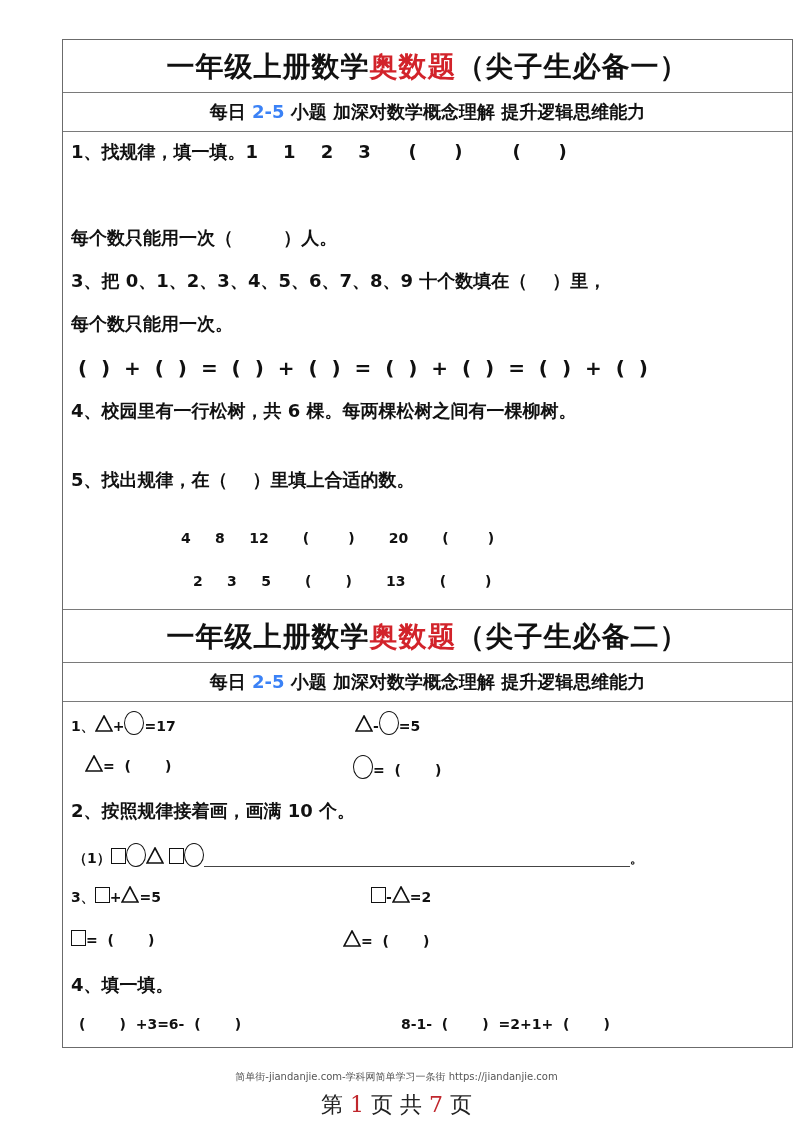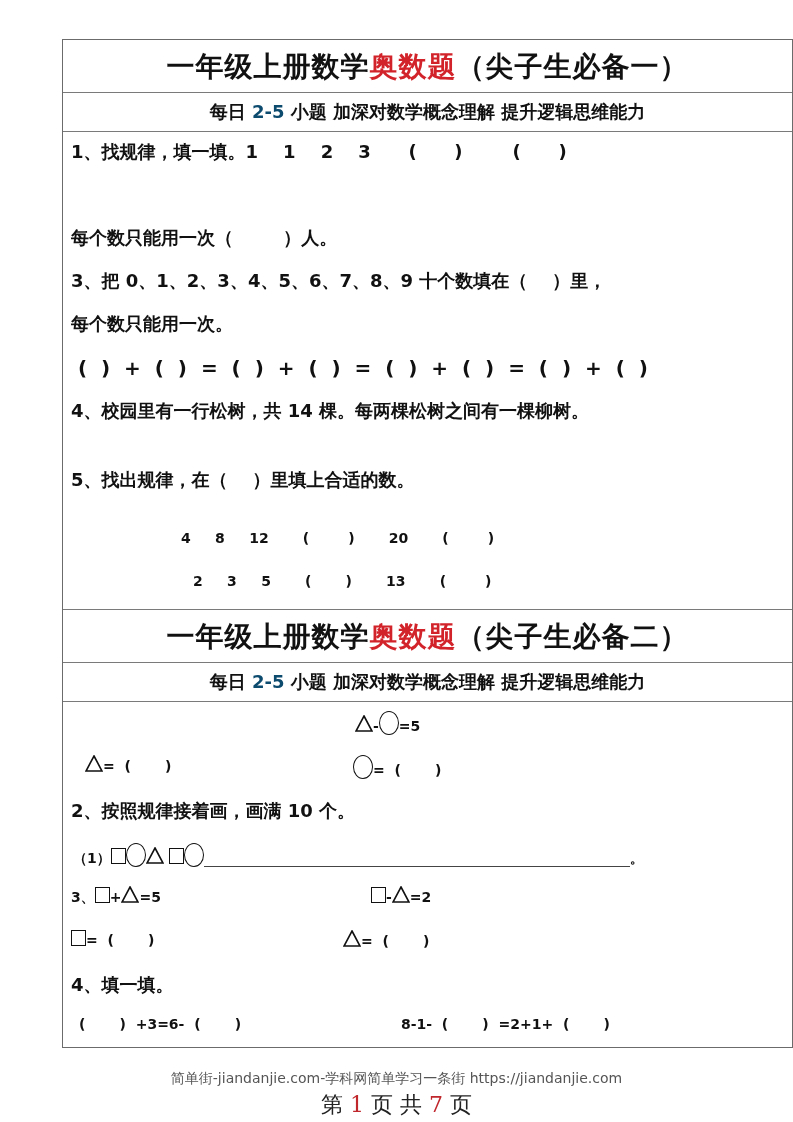--- a/index.html
+++ b/index.html
@@ -6,25 +6,25 @@
   body { width:793px; height:1122px; position:relative; overflow:hidden;
          font-family: "DejaVu Sans", "Liberation Sans", sans-serif; color:#111; }
   .sheet { position:absolute; left:30px; top:39px; width:731px; height:1009px;
            border:1.5px solid #6b6b6b; box-sizing:border-box;margin-left:32px; }
   .hline { position:absolute; left:0; right:0; height:0; border-top:1.5px solid #7a7a7a; }
   .title { position:absolute; left:0; right:0; text-align:center;
            font-size:28px; font-weight:bold; letter-spacing:1px; }
   .title .red { color:#d2232a; }
   .subtitle { position:absolute; left:0; right:0; text-align:center;
               font-size:18px; font-weight:bold; }
-  .subtitle .red { color:#0c4a6e; }
+  .subtitle .red { color:#3b82f6; }
   .line { position:absolute; left:8px; font-size:18px; font-weight:bold; white-space:pre; }
   .abs { position:absolute; font-size:14px; font-weight:bold; white-space:pre; }
   .footer-site { position:absolute; left:0; width:793px; top:1070px; text-align:center;
-                 font-size:14px; color:#555; }
+                 font-size:10px; color:#555; }
   .footer-page { position:absolute; left:0; width:793px; top:1090px; text-align:center;
                  font-family:"DejaVu Serif","Liberation Serif",serif; font-size:22px; color:#222; }
   .footer-page .num { color:#c0272d; }
   .sq { display:inline-block; width:15px; height:16px; border:1.6px solid #111; box-sizing:border-box; vertical-align:-1px; }
   .circ { display:inline-block; width:20px; height:24px; border:1.6px solid #111; border-radius:50%; box-sizing:border-box; vertical-align:-4px; }
   .tri { display:inline-block; vertical-align:-1px; }
   .underline { display:inline-block; width:426px; border-bottom:1.6px solid #444; height:20px; vertical-align:-4px; }
 </style>
 </head>
 <body>
@@ -34,32 +34,35 @@
   <div class="title" style="top:8px;"><span>一年级上册数学</span><span class="red">奥数题</span><span>（尖子生必备一）</span></div>
   <div class="hline" style="top:52px;"></div>
   <div class="subtitle" style="top:60px;"><span>每日 </span><span class="red">2-5</span><span> 小题  加深对数学概念理解  提升逻辑思维能力</span></div>
   <div class="hline" style="top:91px;"></div>
 
   <div class="line" style="top:100px;">1、找规律，填一填。1    1    2    3      (      )        (      )</div>
   <div class="line" style="top:186px;">每个数只能用一次（        ）人。</div>
   <div class="line" style="top:229px;">3、把 0、1、2、3、4、5、6、7、8、9 十个数填在（    ）里，</div>
   <div class="line" style="top:272px;">每个数只能用一次。</div>
   <div class="line" style="top:316px; font-size:20px;"> (  )  +  (  )  =  (  )  +  (  )  =  (  )  +  (  )  =  (  )  +  (  )</div>
-  <div class="line" style="top:359px;">4、校园里有一行松树，共 14 棵。每两棵松树之间有一棵柳树。</div>
+  <div class="line" style="top:359px;">4、校园里有一行松树，共 6 棵。每两棵松树之间有一棵柳树。</div>
   <div class="line" style="top:428px;">5、找出规律，在（    ）里填上合适的数。</div>
   <div class="abs" style="left:118px; top:490px;">4     8     12       (        )       20       (        )</div>
   <div class="abs" style="left:130px; top:533px;">2     3     5       (       )       13       (        )</div>
 
   <div class="hline" style="top:569px;"></div>
 
   <div class="title" style="top:578px;"><span>一年级上册数学</span><span class="red">奥数题</span><span>（尖子生必备二）</span></div>
   <div class="hline" style="top:622px;"></div>
   <div class="subtitle" style="top:630px;"><span>每日 </span><span class="red">2-5</span><span> 小题  加深对数学概念理解  提升逻辑思维能力</span></div>
   <div class="hline" style="top:661px;"></div>
 
+  <div class="abs" style="left:8px; top:671px;"><span>1、</span><svg class="tri" width="18" height="17" viewBox="0 0 18 17">
+        <polygon points="9,1 17,16 1,16" fill="none" stroke="#111" stroke-width="1.6"></polygon>
+      </svg>+<span class="circ"></span><span>=17</span></div>
   <div class="abs" style="left:292px; top:671px;"><svg class="tri" width="18" height="17" viewBox="0 0 18 17">
         <polygon points="9,1 17,16 1,16" fill="none" stroke="#111" stroke-width="1.6"></polygon>
       </svg>-<span class="circ"></span><span>=5</span></div>
   <div class="abs" style="left:22px; top:715px;"><svg class="tri" width="18" height="17" viewBox="0 0 18 17">
         <polygon points="9,1 17,16 1,16" fill="none" stroke="#111" stroke-width="1.6"></polygon>
       </svg><span>=  (       )</span></div>
   <div class="abs" style="left:290px; top:715px;"><span class="circ"></span><span>=  (       )</span></div>
 
   <div class="line" style="top:759px;">2、按照规律接着画，画满 10 个。</div>
   <div class="abs" style="left:10px; top:803px;"><span>（1）</span><span class="sq"></span><span class="circ"></span><svg class="tri" width="18" height="17" viewBox="0 0 18 17">

